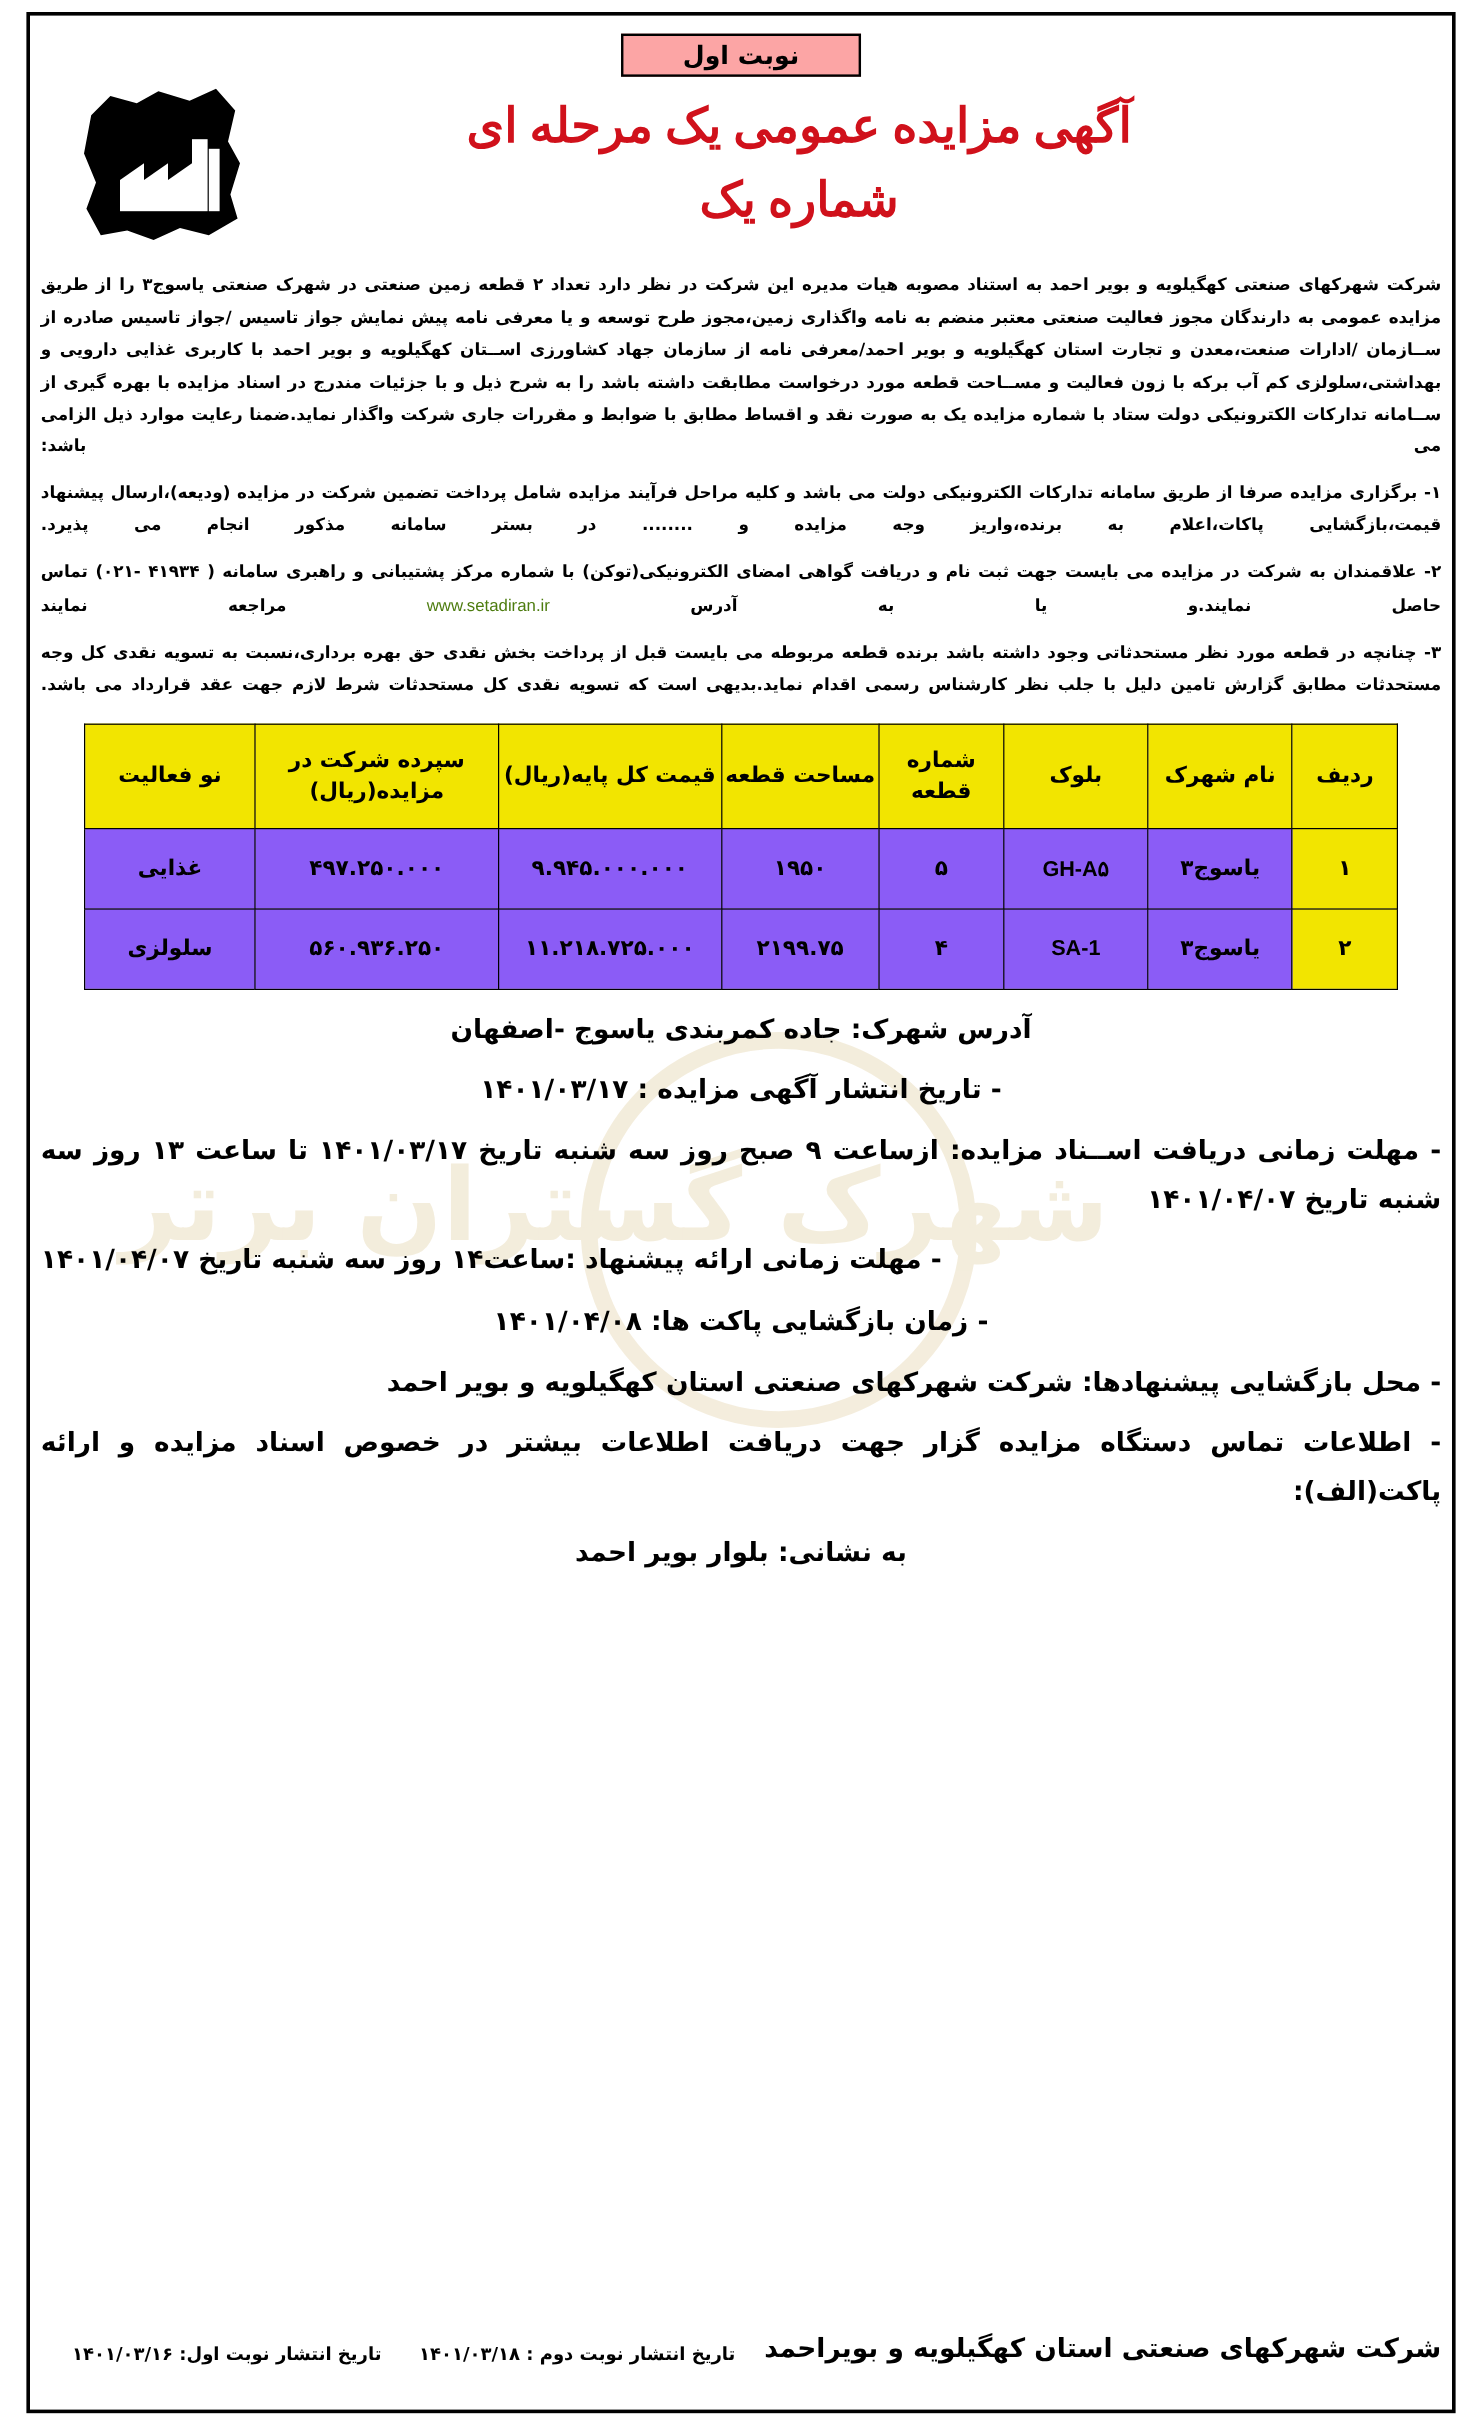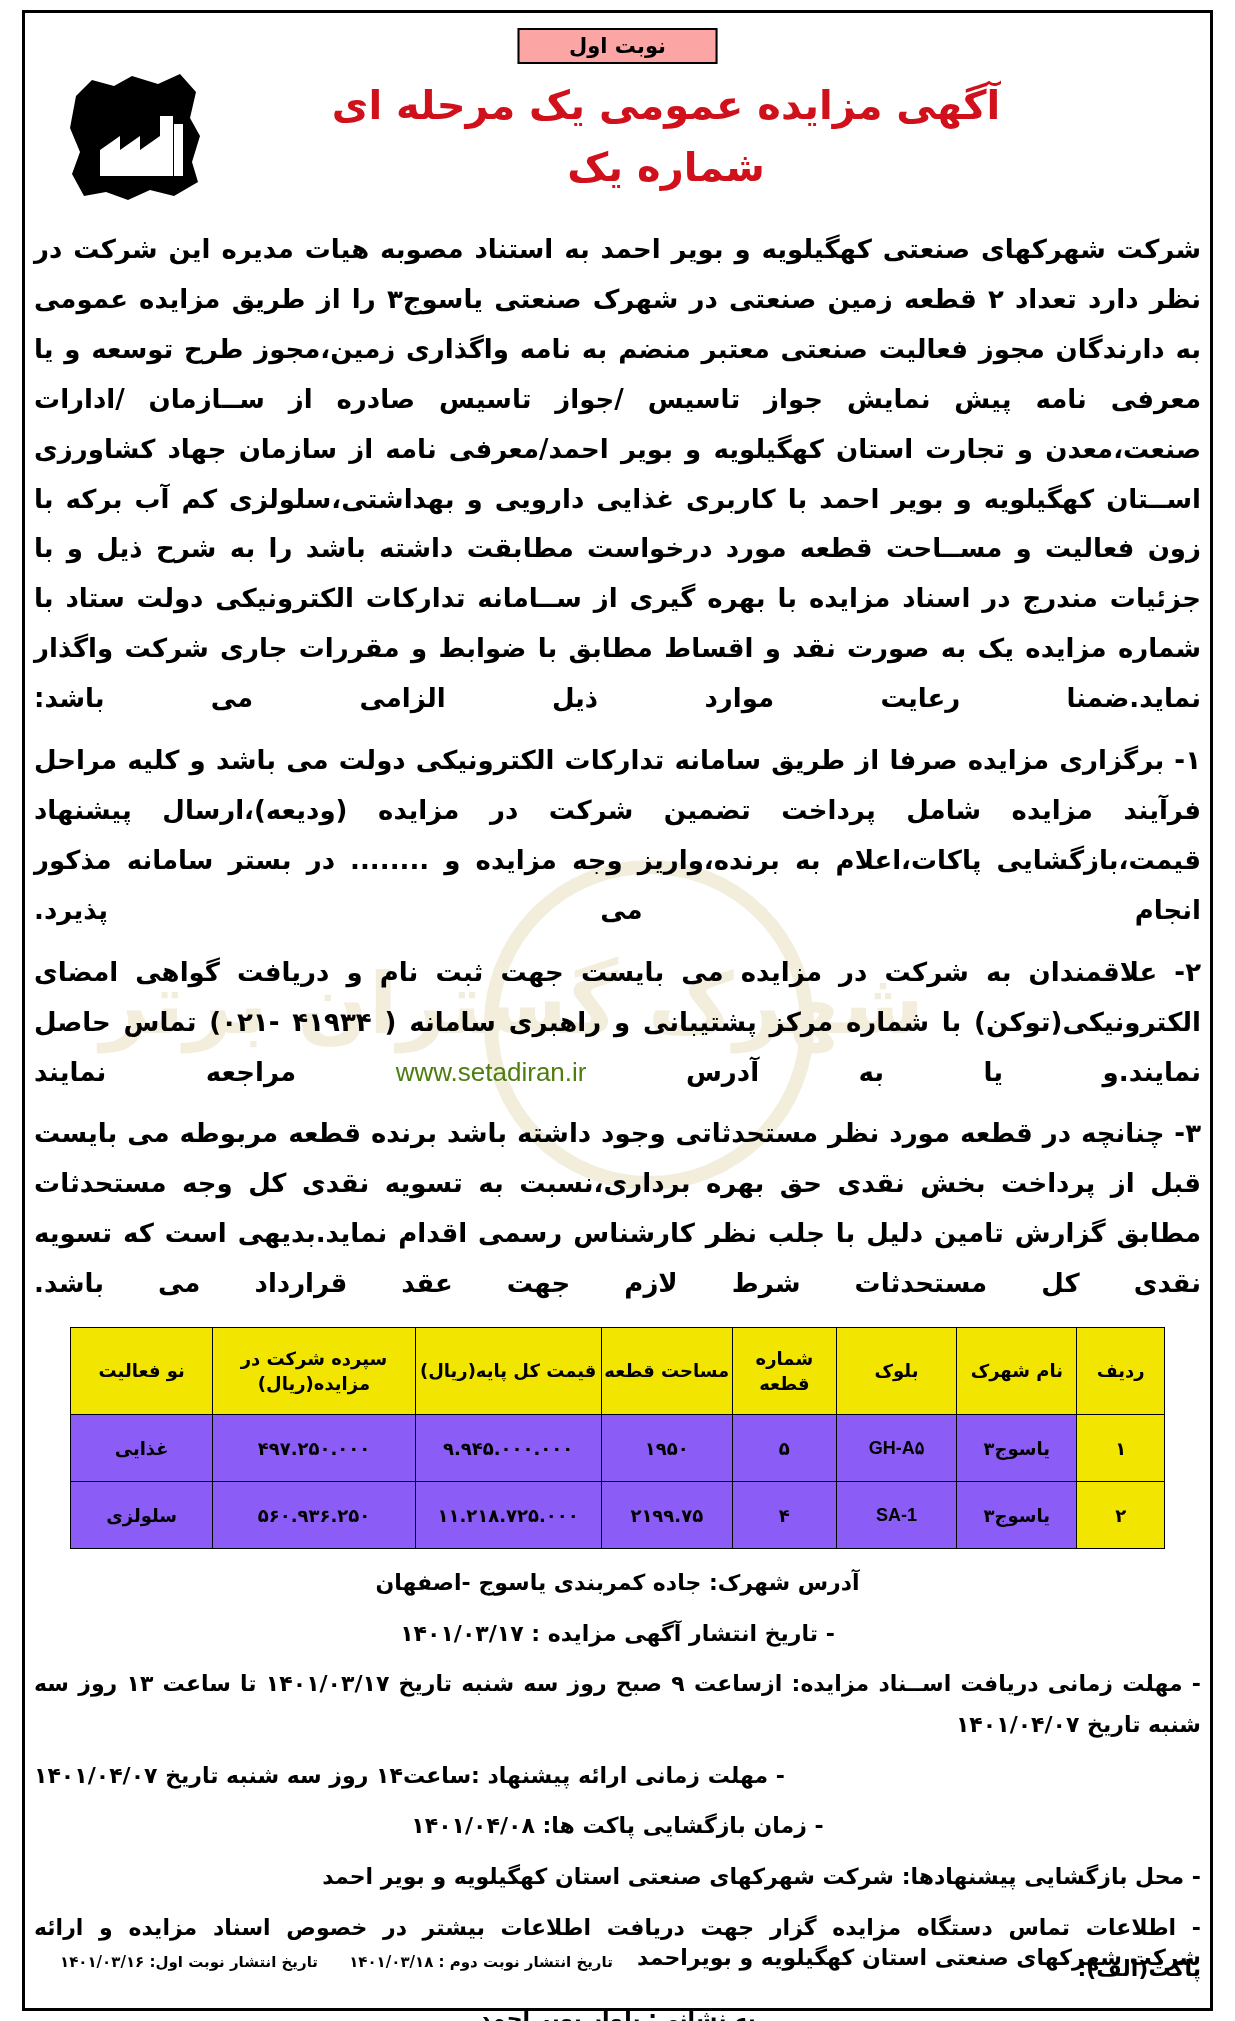--- a/index.html
+++ b/index.html
@@ -97,20 +97,21 @@
   .header-title {
     position: absolute;
     right: 120px;
     top: 8px;
     width: 830px;
     text-align: center;
     color: #d0111b;
     font-size: 40px;
     font-weight: bold;
     line-height: 1.55;
+    font-family: Liberation Serif, serif;
   }
   .logo {
     position: absolute;
     left: 28px;
     top: 0px;
     width: 150px;
     height: 140px;
   }
   .logo svg { display: block; }
 
@@ -119,21 +120,21 @@
     position: absolute;
     top: 205px;
     right: 0;
     width: 1167px;
     z-index: 2;
   }
   p.para {
     margin: 0 0 12px 0;
     text-align: justify;
     text-align-last: right;
-    font-size: 26px;
+    font-size: 14px;
     line-height: 1.92;
     font-weight: bold;
     color: #000000;
     direction: rtl;
   }
   p.para.just-both { text-align: justify; text-align-last: justify; }
   .link-blue {
     color: #4d7c0f;
     font-family: "Liberation Sans", sans-serif;
     font-weight: normal;

